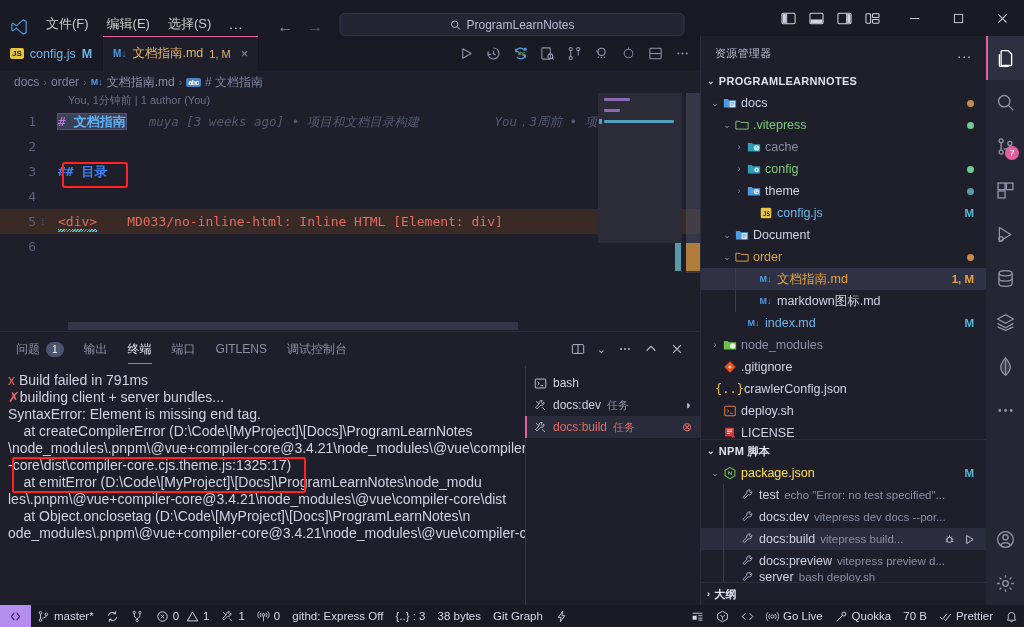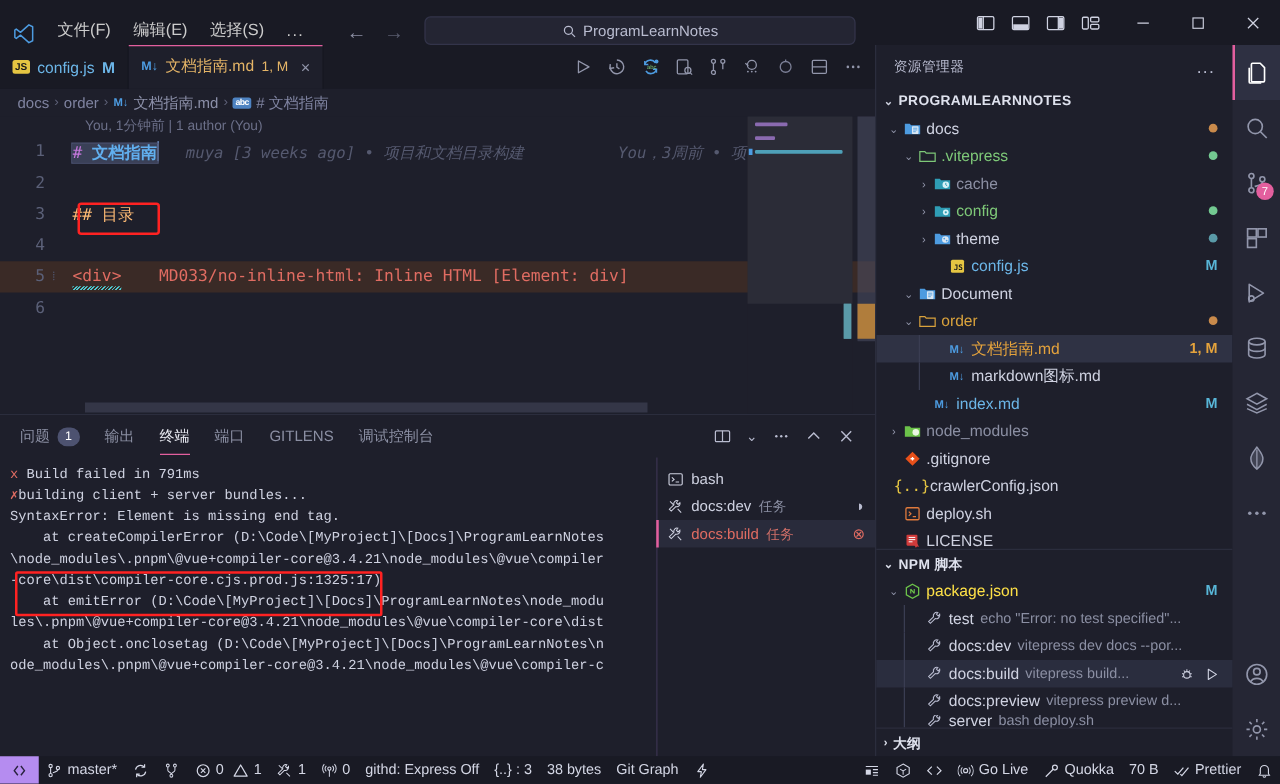--- a/index.html
+++ b/index.html
@@ -103,21 +103,21 @@
   .paneltabs { height:34px; display:flex; align-items:center; padding:0 16px; gap:20px; position:relative; }
   .ptab { font-size:12px; color:#8b8fa3; display:flex; align-items:center; gap:6px; height:34px; position:relative; white-space:nowrap; }
   .ptab.active { color:#e8eaf2; }
   .ptab.active::after { content:""; position:absolute; left:0; right:0; bottom:2px; height:1px; background:#e35f9e; }
   .ptab .pcount { background:#4d5270; color:#fff; border-radius:9px; font-size:10px; padding:1px 6px; line-height:1.3; }
   .panel-actions { margin-left:auto; display:flex; align-items:center; gap:12px; }
   .panel-actions svg { width:14px; height:14px; }
   .panel-actions .chev { font-size:11px; color:#b9bcd0; }
   .panelbody { flex:1 1 auto; display:flex; min-height:0; }
   .term { flex:1 1 auto; min-width:0; position:relative; padding:6px 0 0 8px; overflow:hidden;
-          font-family:Liberation Mono, monospace; font-size:11px; line-height:17px; color:#cfd2e1; }
+          font-family:Liberation Sans, sans-serif; font-size:14px; line-height:17px; color:#cfd2e1; }
   .term .tl { white-space:pre; }
   .c-red { color:#e06c62; }
   .term-redbox { position:absolute; border:2px solid #f22; border-radius:2px; pointer-events:none; }
   .termlist { width:175px; flex:0 0 175px; border-left:1px solid #3a3350; padding-top:6px; }
   .tli { height:22px; display:flex; align-items:center; gap:6px; padding:0 8px; font-size:12px; color:#cfd2e1; position:relative; }
   .tli.active { background:#292b3b; color:#e06c62; }
   .tli.active::before { content:""; position:absolute; left:-1px; top:0; bottom:0; width:2px; background:#e35f9e; }
   .tli .sub { color:#8b8fa3; font-size:11px; }
   .tli.active .sub { color:#d06f68; }
   .tli .rt { margin-left:auto; color:#e06c62; font-size:12px; }
@@ -329,21 +329,21 @@
             <span class="fold"></span>
             <span class="ctext"><span class="sel"><span class="hl">#</span> <span class="h-title">文档指南</span></span><span class="cursor"></span><span class="gitblame" style="padding-left:22px;">muya [3 weeks ago] • 项目和文档目录构建          You，3周前 • 项</span></span>
           </div>
           <div class="cline">
             <span class="lno">2</span>
             <span class="fold"></span>
           </div>
           <div class="cline">
             <span class="lno">3</span>
             <span class="fold"></span>
-            <span class="ctext h-title" style="color:#fdba74;font-weight:normal;text-align:center;">## 目录</span>
+            <span class="ctext h-title" style="color:#3b82f6;font-weight:bold;text-align:center;">## 目录</span>
           </div>
           <div class="cline">
             <span class="lno">4</span>
             <span class="fold"></span>
           </div>
           <div class="cline errline">
             <span class="lno">5</span>
             <span class="fold">⁞</span>
             <span class="ctext"><span class="err-tag">&lt;div&gt;</span><span class="errmsg" style="padding-left:30px;">MD033/no-inline-html: Inline HTML [Element: div]</span></span>
           </div>
@@ -406,21 +406,21 @@
           </div>
         </div>
 
         <div class="panelbody">
           <div class="term">
             <div class="tl"><span class="c-red">x</span> <span>Build failed in 791ms</span></div>
             <div class="tl c-red">✗<span style="color:#cfd2e1;">building client + server bundles...</span></div>
             <div class="tl">SyntaxError: Element is missing end tag.</div>
             <div class="tl">    at createCompilerError (D:\Code\[MyProject]\[Docs]\ProgramLearnNotes</div>
             <div class="tl">\node_modules\.pnpm\@vue+compiler-core@3.4.21\node_modules\@vue\compiler</div>
-            <div class="tl">-core\dist\compiler-core.cjs.prod.js:1325:17)</div>
+            <div class="tl">-core\dist\compiler-core.cjs.theme.js:1325:17)</div>
             <div class="tl">    at emitError (D:\Code\[MyProject]\[Docs]\ProgramLearnNotes\node_modu</div>
             <div class="tl">les\.pnpm\@vue+compiler-core@3.4.21\node_modules\@vue\compiler-core\dist</div>
             <div class="tl">    at Object.onclosetag (D:\Code\[MyProject]\[Docs]\ProgramLearnNotes\n</div>
             <div class="tl">ode_modules\.pnpm\@vue+compiler-core@3.4.21\node_modules\@vue\compiler-c</div>
             <div class="term-redbox" style="left:12px; top:91px; width:294px; height:36px;"></div>
           </div>
 
           <div class="termlist">
             <div class="tli">
               <svg viewBox="0 0 16 16" fill="none">

